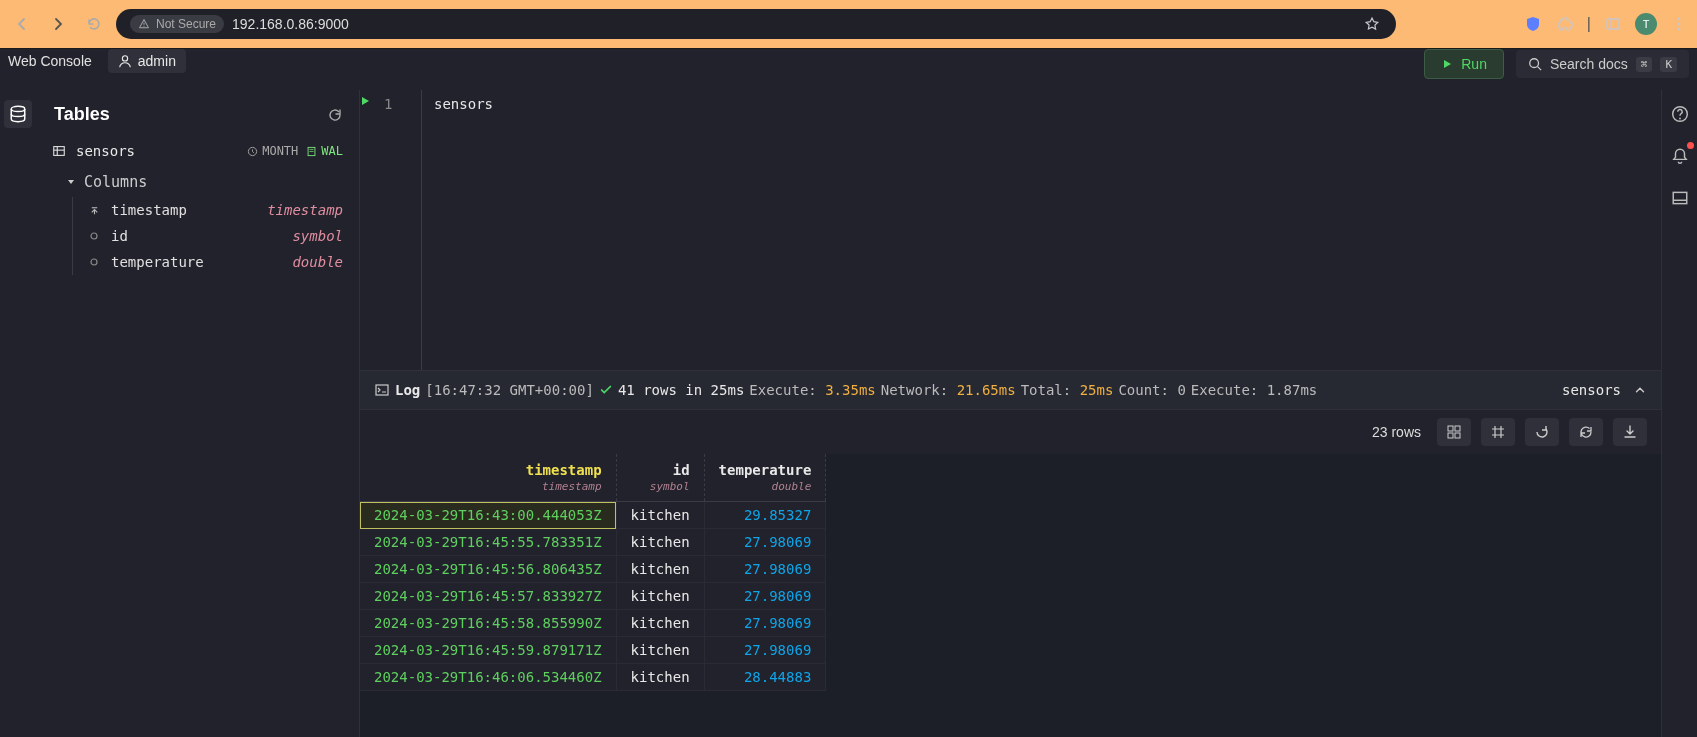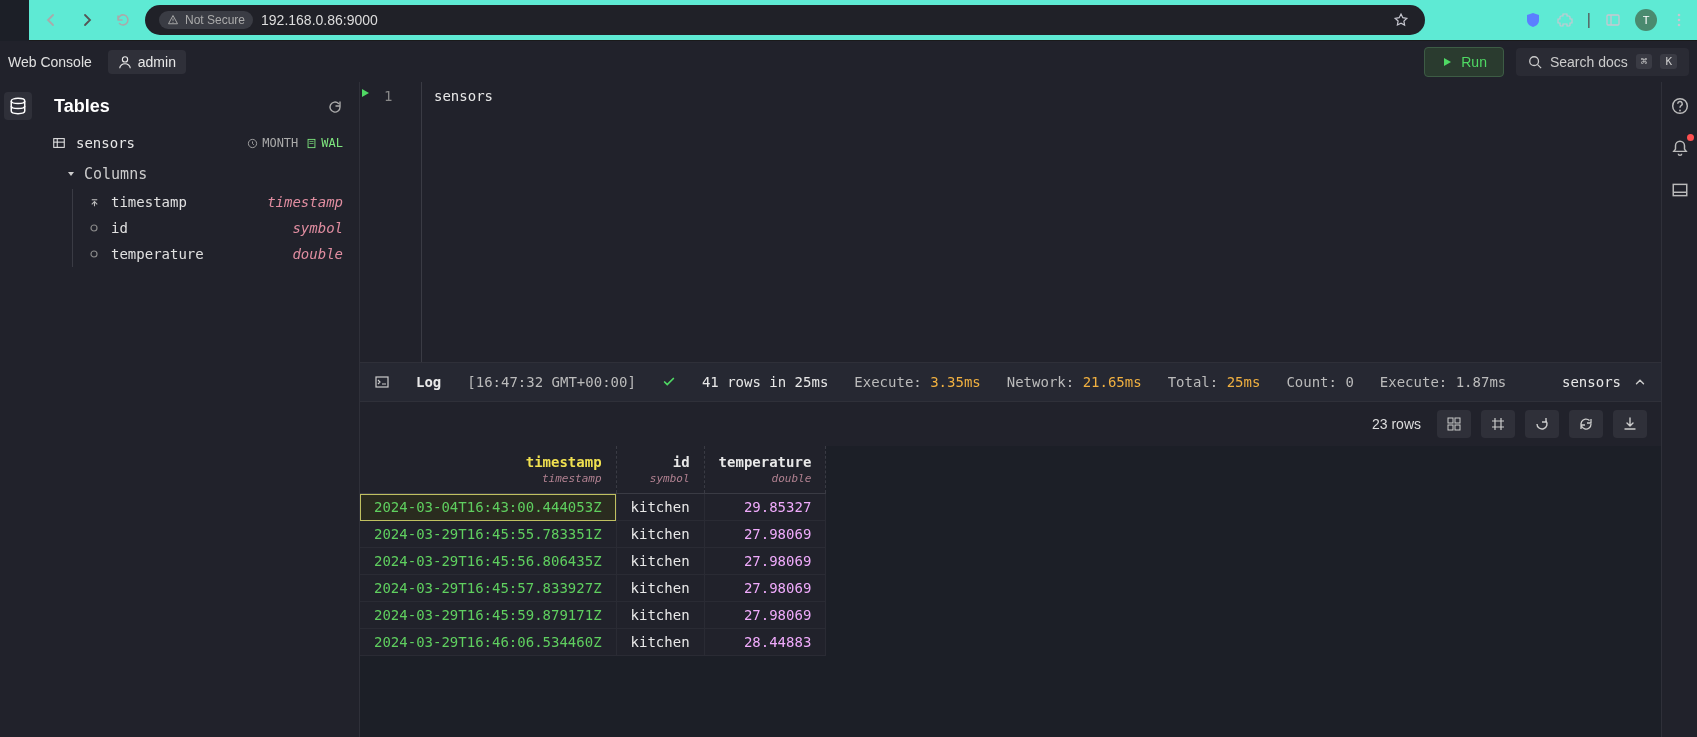--- a/index.html
+++ b/index.html
@@ -8,44 +8,43 @@
   height: 737px;
   background: #1c1f27;
   font-family: -apple-system, BlinkMacSystemFont, "Segoe UI", sans-serif;
   color: #e8e8e8;
   overflow: hidden;
 }
 .mono { font-family: "SF Mono", Menlo, Consolas, monospace; }
 
 
 .browser-chrome {
-  height: 41px;
-  background: #5eead4;
+  height: 49px;
+  background: #fdba74;
   display: flex;
   align-items: center;
   padding: 0 8px;
   gap: 8px;
   border-bottom: 1px solid #1a1a1a;
-  margin-left: 29px;
 }
 .nav-arrow { width: 28px; height: 28px; display: flex; align-items: center; justify-content: center; color: #aaa; cursor: pointer; border-radius: 50%; }
 .nav-arrow.disabled { color: #555; cursor: default; }
 .url-bar { flex: 0 0 auto; display: flex; align-items: center; background: #202128; border-radius: 20px; padding: 4px 14px; height: 30px; gap: 8px; min-width: 1280px; }
 .not-secure { display: flex; align-items: center; gap: 6px; color: #aaa; font-size: 12px; background: #3a3c44; padding: 2px 8px; border-radius: 10px; }
 .url-text { color: #ddd; font-size: 14px; }
 .chrome-right { margin-left: auto; display: flex; align-items: center; gap: 12px; }
 .chrome-icon { width: 20px; height: 20px; display:flex; align-items:center; justify-content:center; color:#c7c7d0; }
 .avatar { width: 22px; height: 22px; border-radius: 50%; background: #4a8a6f; display: flex; align-items: center; justify-content: center; font-size: 11px; color: white; }
 
 
 .app-header {
   height: 41px;
   background: #21222b;
   display: flex;
-  align-items: center;
+  align-items: flex-start;
   padding: 0 8px;
   gap: 16px;
 }
 .app-header .left { display:flex; gap:16px; align-items:center; }
 .web-console-label { font-size: 14px; color: #e0e0e0; }
 .admin-chip { display:flex; align-items:center; gap:6px; background:#2f3039; padding:4px 10px; border-radius:4px; font-size:14px; }
 .app-header .right { margin-left:auto; display:flex; align-items:center; gap:12px; }
 .run-btn { display:flex; align-items:center; gap:8px; background:#2a3b2f; border:1px solid #3d5c45; color:#4fd964; padding:6px 16px; border-radius:4px; font-size:14px; cursor:pointer; }
 .search-docs { display:flex; align-items:center; gap:8px; background:#2a2b34; padding:6px 12px; border-radius:4px; font-size:14px; color:#ccc; }
 .kbd { background:#3a3b44; border-radius:3px; padding:1px 5px; font-size:11px; font-family:monospace; }
@@ -77,21 +76,21 @@
 .content { flex:1; display:flex; flex-direction:column; position:relative; }
 .right-rail { width: 36px; background:#21222b; display:flex; flex-direction:column; align-items:center; padding-top:10px; gap:14px; border-left:1px solid #2f3039;}
 
 
 .editor { height: 280px; background:#21222b; display:flex; position:relative; }
 .gutter { width:62px; background:#21222b; text-align:right; padding:6px 12px 6px 0; color:#888; font-size:14px; border-right:1px solid #3a3b44; display:flex; }
 .gutter .run-mini { color:#4fd964; margin-right:14px; }
 .code-area { padding:6px 12px; font-size:14px; color:#e8e8e8; }
 
 
-.log-bar { height: 40px; background:#262832; display:flex; align-items:center; padding:0 14px; gap:26px; font-size:14px; border-top:1px solid #2f3039; border-bottom:1px solid #2f3039; }
+.log-bar { height: 40px; background:#262832; display:flex; align-items:center; padding:0 14px; gap:5px; font-size:14px; border-top:1px solid #2f3039; border-bottom:1px solid #2f3039; }
 .log-label { font-weight:600; }
 .ts-text { color:#bbb; }
 .check { color:#4fd964; }
 .metric-label { color:#bbb; }
 .metric-val { color:#f0b040; }
 .log-right { margin-left:auto; display:flex; align-items:center; gap:12px; }
 
 
 .results-bar { height:44px; display:flex; align-items:center; padding:0 14px; gap:10px; background:#21222b; }
 .results-bar .left-spacer { flex:1; }
@@ -102,21 +101,21 @@
 .grid { flex:1; overflow:auto; font-size:14px; }
 .grid table { border-collapse:collapse; }
 .grid th { background:#21222b; padding:8px 14px; text-align:right; font-weight:700; border-bottom:1px solid #3a3b44; border-right:1px dashed #3a3b44; position:relative; }
 .grid th.active-col .hdr-name { color:#f0e050; }
 .hdr-name { color:#e8e8e8; font-weight:700; }
 .hdr-type { display:block; color:#b08090; font-style:italic; font-size:11px; font-weight:normal; margin-top:2px; }
 .grid td { padding:5px 14px; border-bottom:1px solid #2a2b34; border-right:1px solid #2a2b34; text-align:right; }
 .grid tr.row td { background:#21222b; }
 .grid td.ts-cell { color:#5fcf5f; }
 .grid td.id-cell { color:#e8e8e8; text-align:left; }
-.grid td.num-cell { color:#f0abfc; }
+.grid td.num-cell { color:#0ea5e9; }
 .grid tr.selected td.ts-cell { outline:1px solid #c0c060; outline-offset:-1px; background:#2a2b1f; }
 
 svg { display:block; }
 </style>
 </head>
 <body>
 
 <div class="browser-chrome">
   <div class="nav-arrow">
     <svg width="16" height="16" viewBox="0 0 16 16">
@@ -375,36 +374,41 @@
       <table id="grid-table">
           <thead>
             <tr>
               <th class="active-col"><span class="hdr-name">timestamp</span><span class="hdr-type">timestamp</span></th>
               <th><span class="hdr-name">id</span><span class="hdr-type">symbol</span></th>
               <th><span class="hdr-name">temperature</span><span class="hdr-type">double</span></th>
             </tr>
           </thead>
           <tbody>
             <tr class="row selected">
-              <td class="ts-cell">2024-03-04T16:43:00.444053Z</td>
+              <td class="ts-cell">2024-03-29T16:43:00.444053Z</td>
               <td class="id-cell">kitchen</td>
               <td class="num-cell">29.85327</td>
             </tr>
             <tr class="row">
               <td class="ts-cell">2024-03-29T16:45:55.783351Z</td>
               <td class="id-cell">kitchen</td>
               <td class="num-cell">27.98069</td>
             </tr>
             <tr class="row">
               <td class="ts-cell">2024-03-29T16:45:56.806435Z</td>
               <td class="id-cell">kitchen</td>
               <td class="num-cell">27.98069</td>
             </tr>
             <tr class="row">
               <td class="ts-cell">2024-03-29T16:45:57.833927Z</td>
+              <td class="id-cell">kitchen</td>
+              <td class="num-cell">27.98069</td>
+            </tr>
+            <tr class="row">
+              <td class="ts-cell">2024-03-29T16:45:58.855990Z</td>
               <td class="id-cell">kitchen</td>
               <td class="num-cell">27.98069</td>
             </tr>
             <tr class="row">
               <td class="ts-cell">2024-03-29T16:45:59.879171Z</td>
               <td class="id-cell">kitchen</td>
               <td class="num-cell">27.98069</td>
             </tr>
             <tr class="row">
               <td class="ts-cell">2024-03-29T16:46:06.534460Z</td>

